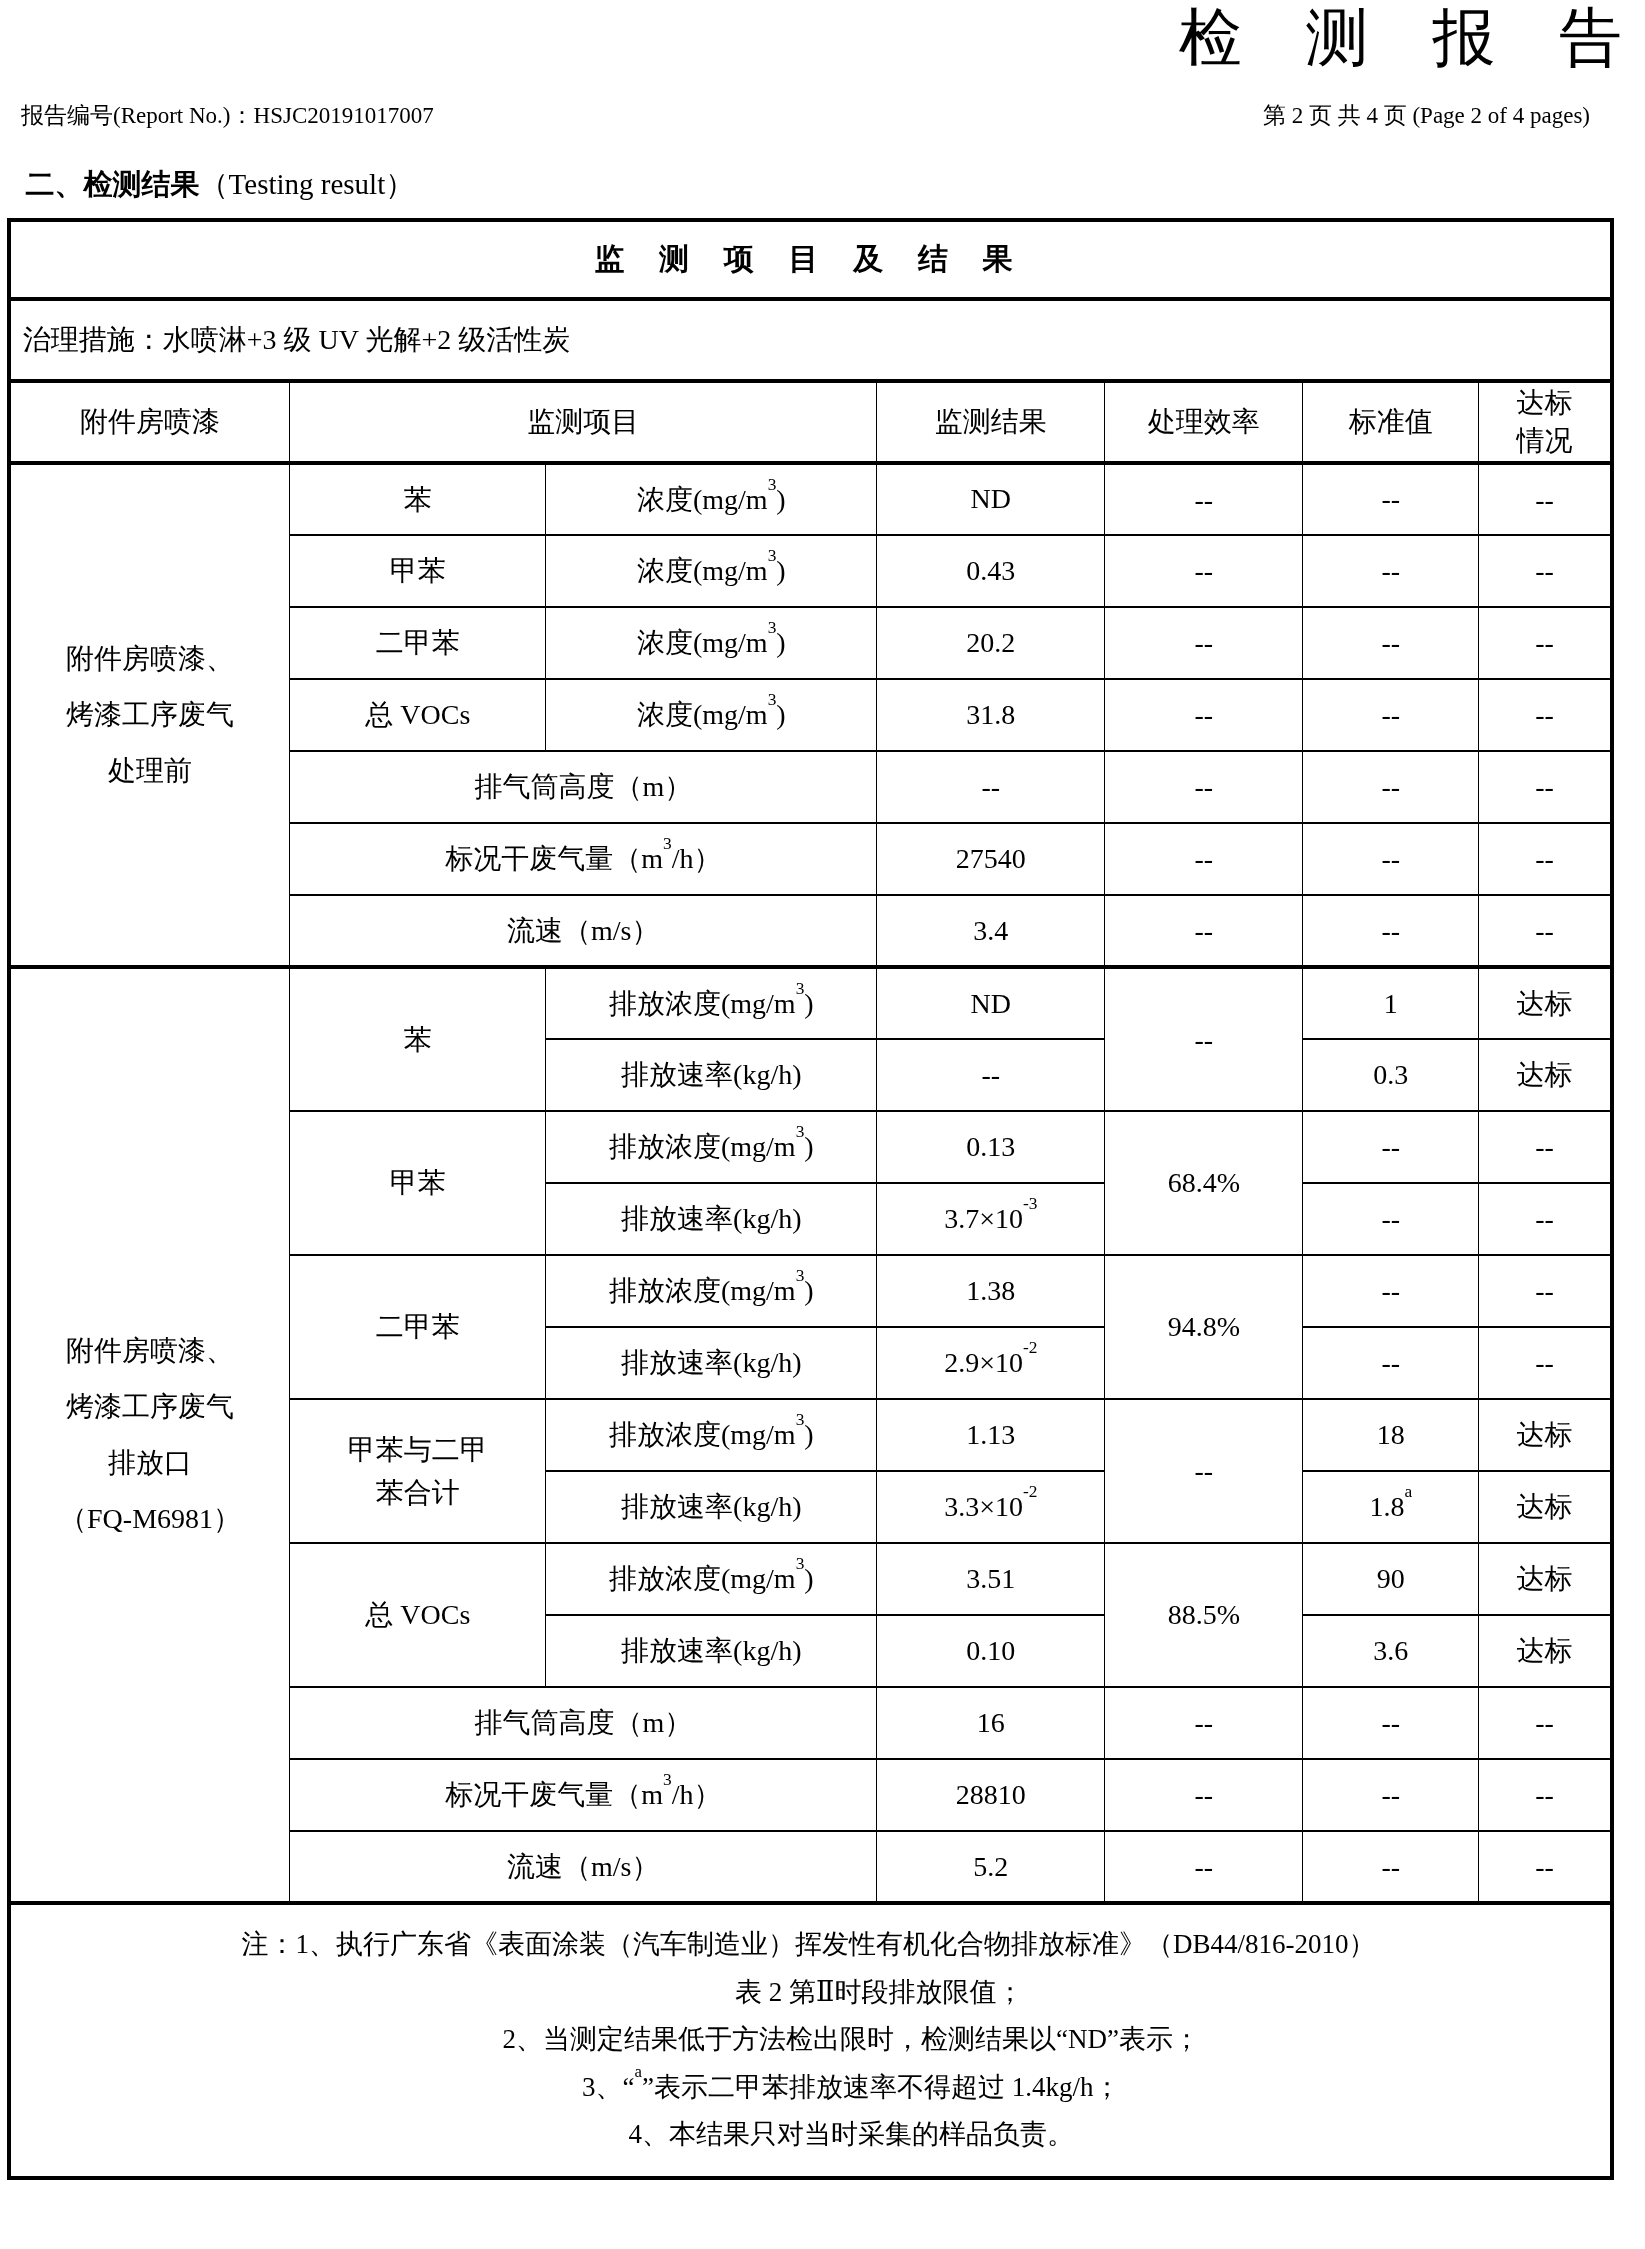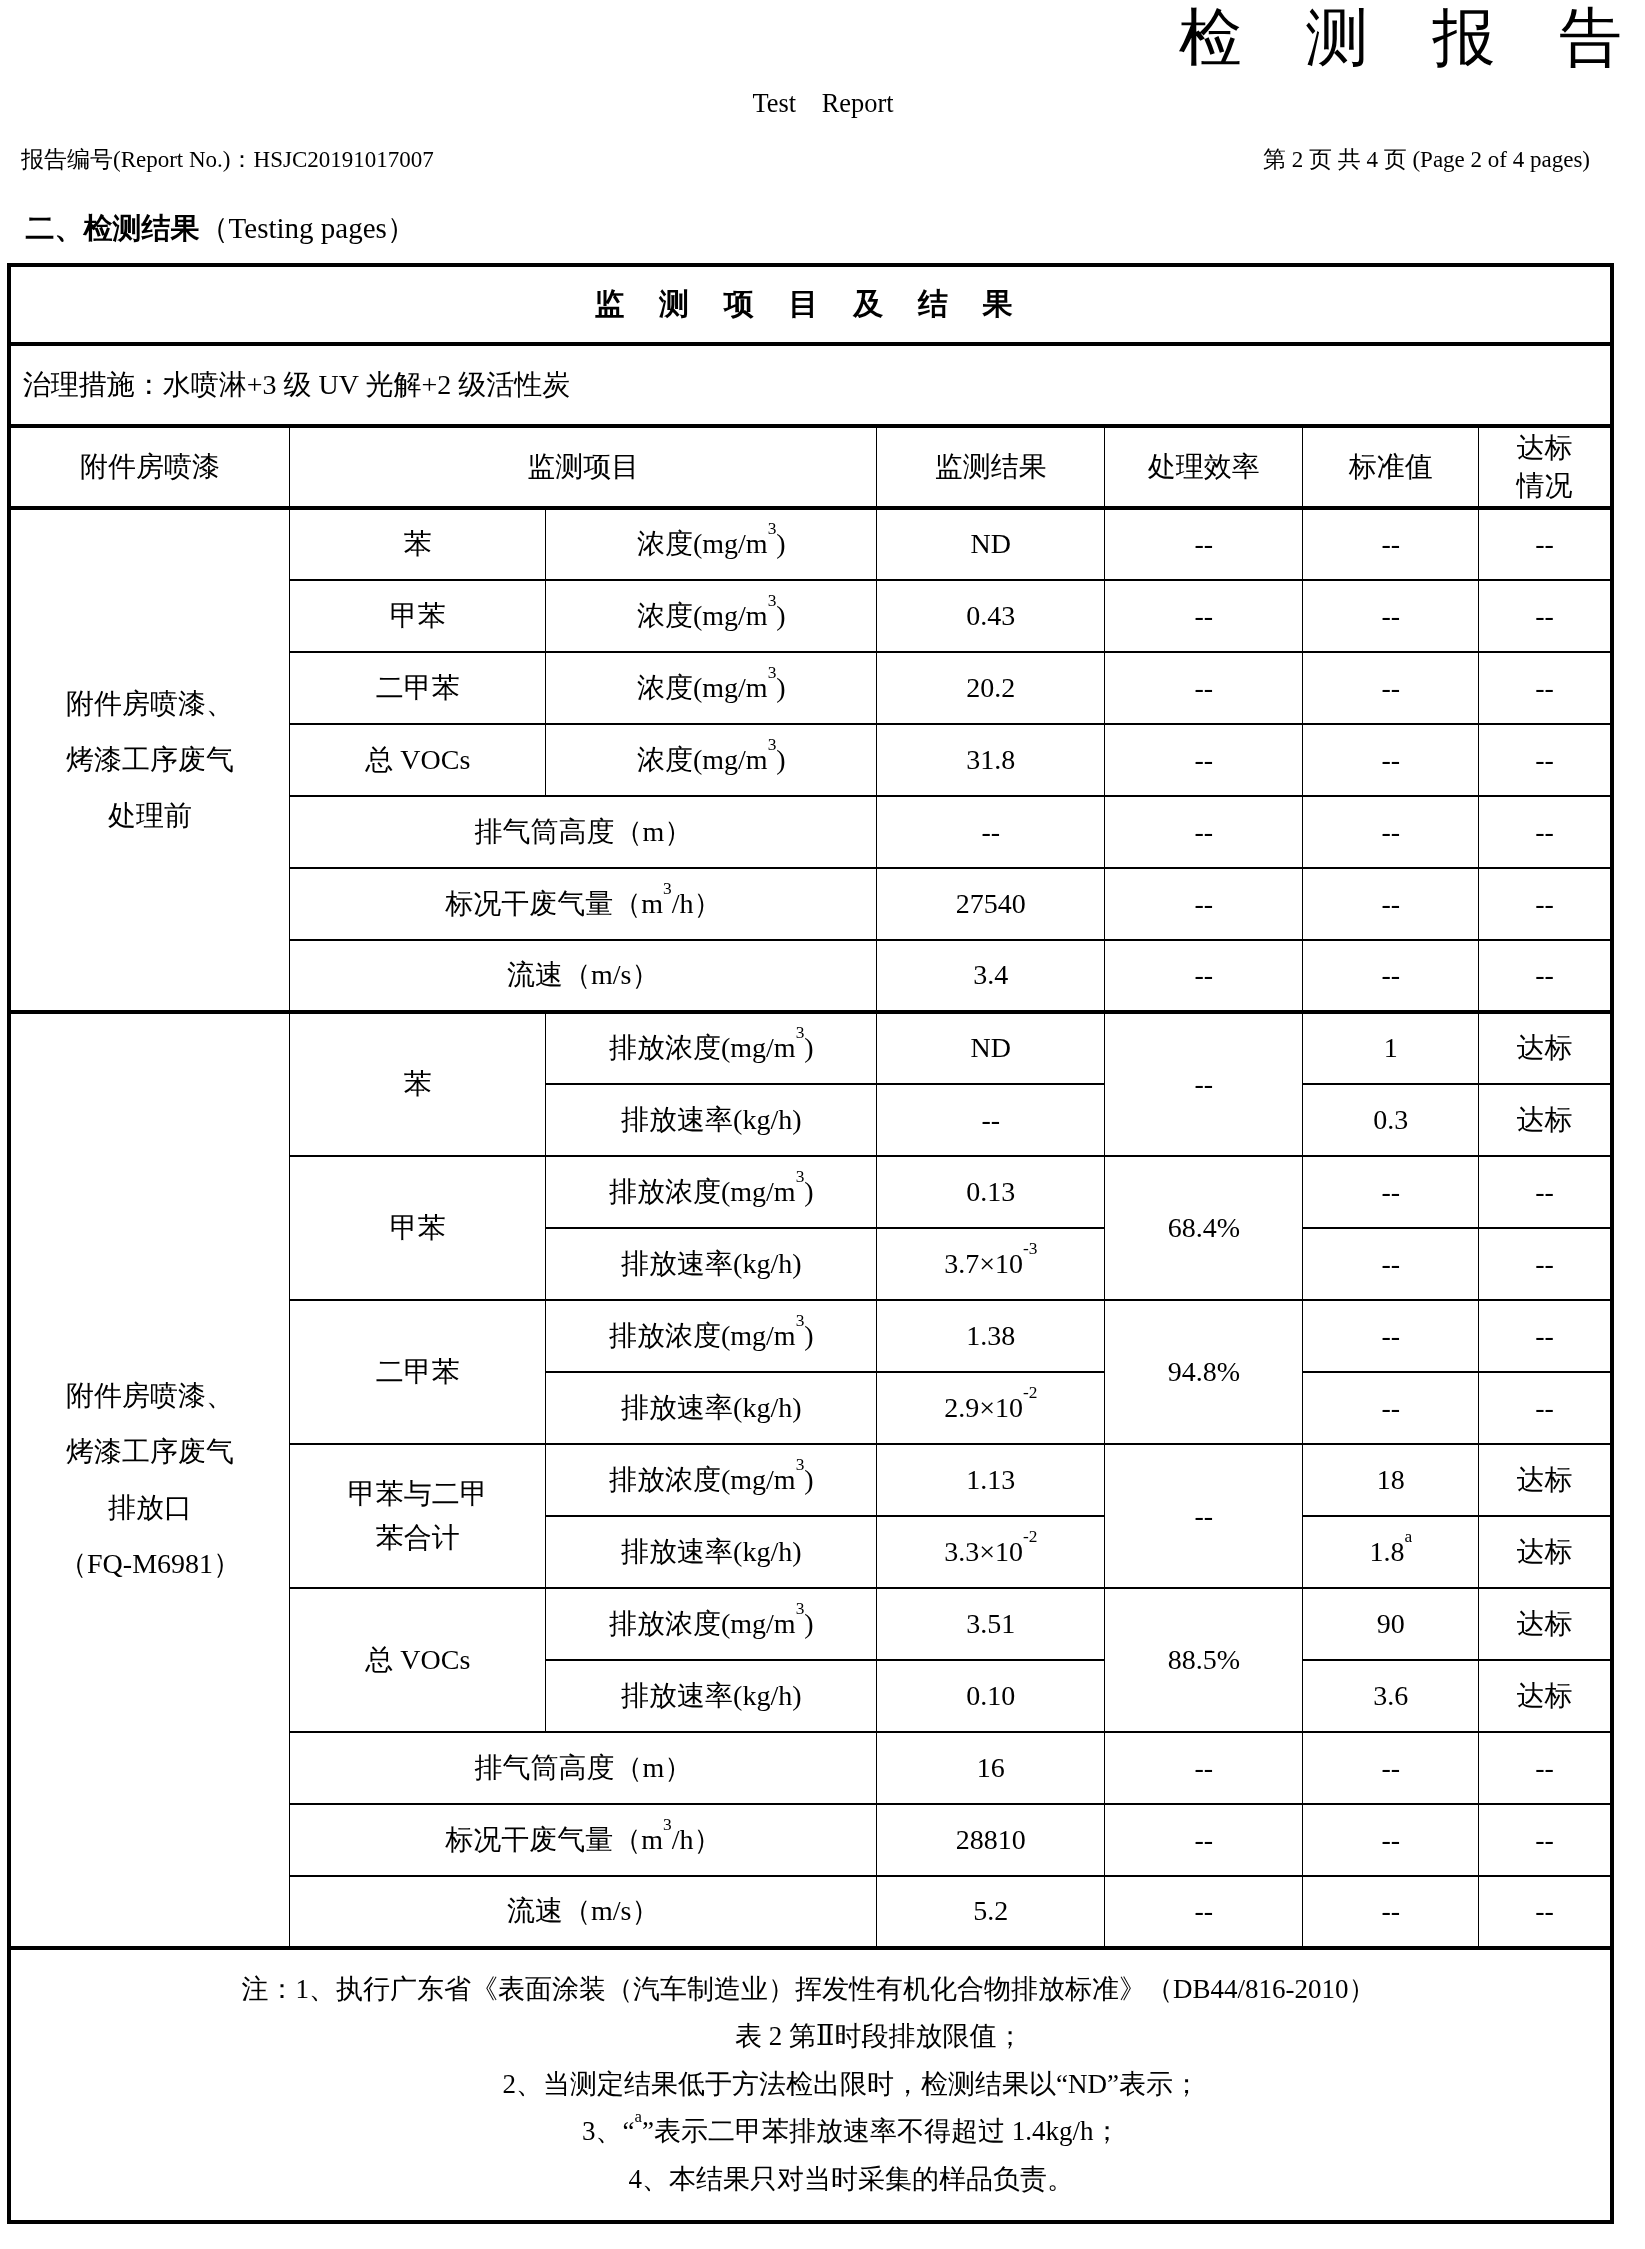--- a/index.html
+++ b/index.html
@@ -32,28 +32,27 @@
   td.notes .n1{padding-left:1.7px;}
   td.notes .n2{padding-left:143px;}
   td.notes .n3{padding-left:87px;}
 </style>
 </head>
 <body>
 
 <div class="page">
 
   <div class="title">检 测 报 告</div>
-  <div class="subtitle">Test    Report</div>
 
   <div class="meta">
     <span>报告编号(Report No.)：HSJC20191017007</span>
     <span>第 2 页 共 4 页  (Page 2 of 4 pages)</span>
   </div>
 
-  <div class="h2"><span class="bold">二、检测结果</span><span>（Testing pages）</span></div>
+  <div class="h2"><span class="bold">二、检测结果</span><span>（Testing result）</span></div>
 
   <table class="report">
     <colgroup>
       <col style="width:281px">
         <col style="width:256px">
         <col style="width:331px">
       <col style="width:228px">
         <col style="width:198px">
         <col style="width:176px">
         <col style="width:133px">

